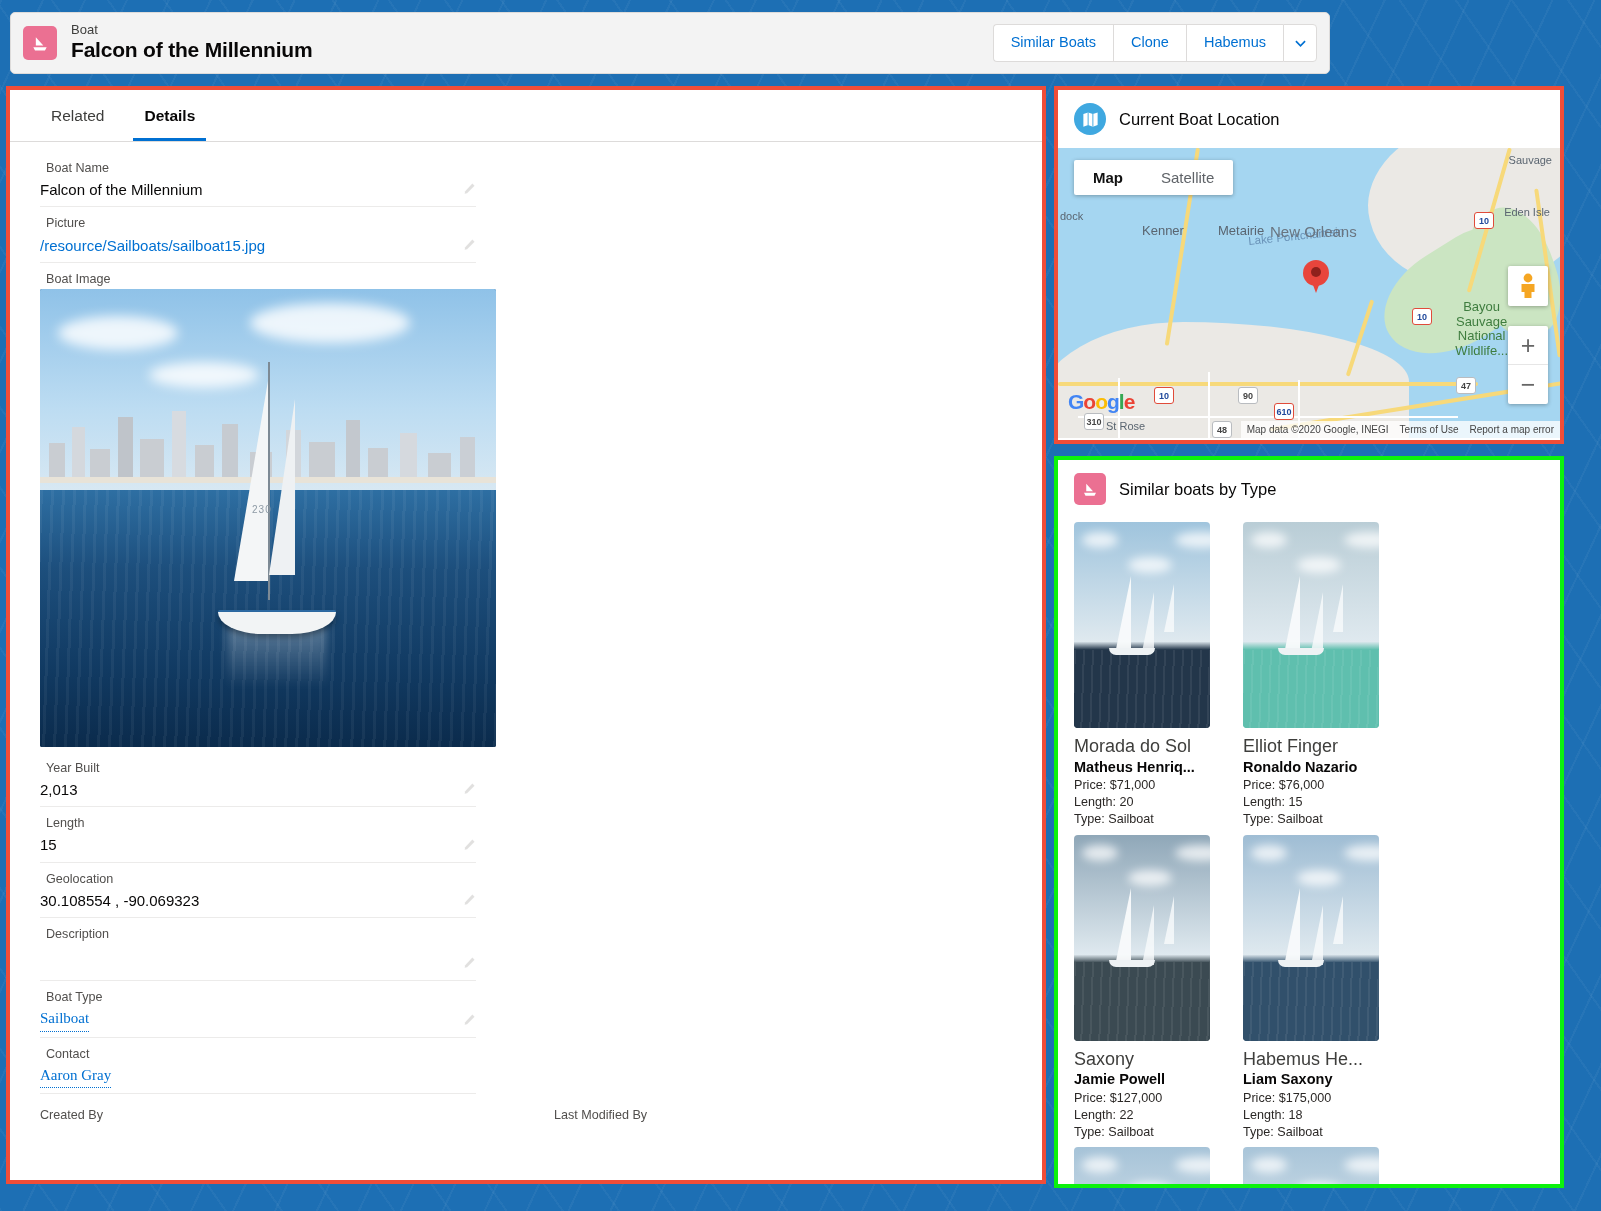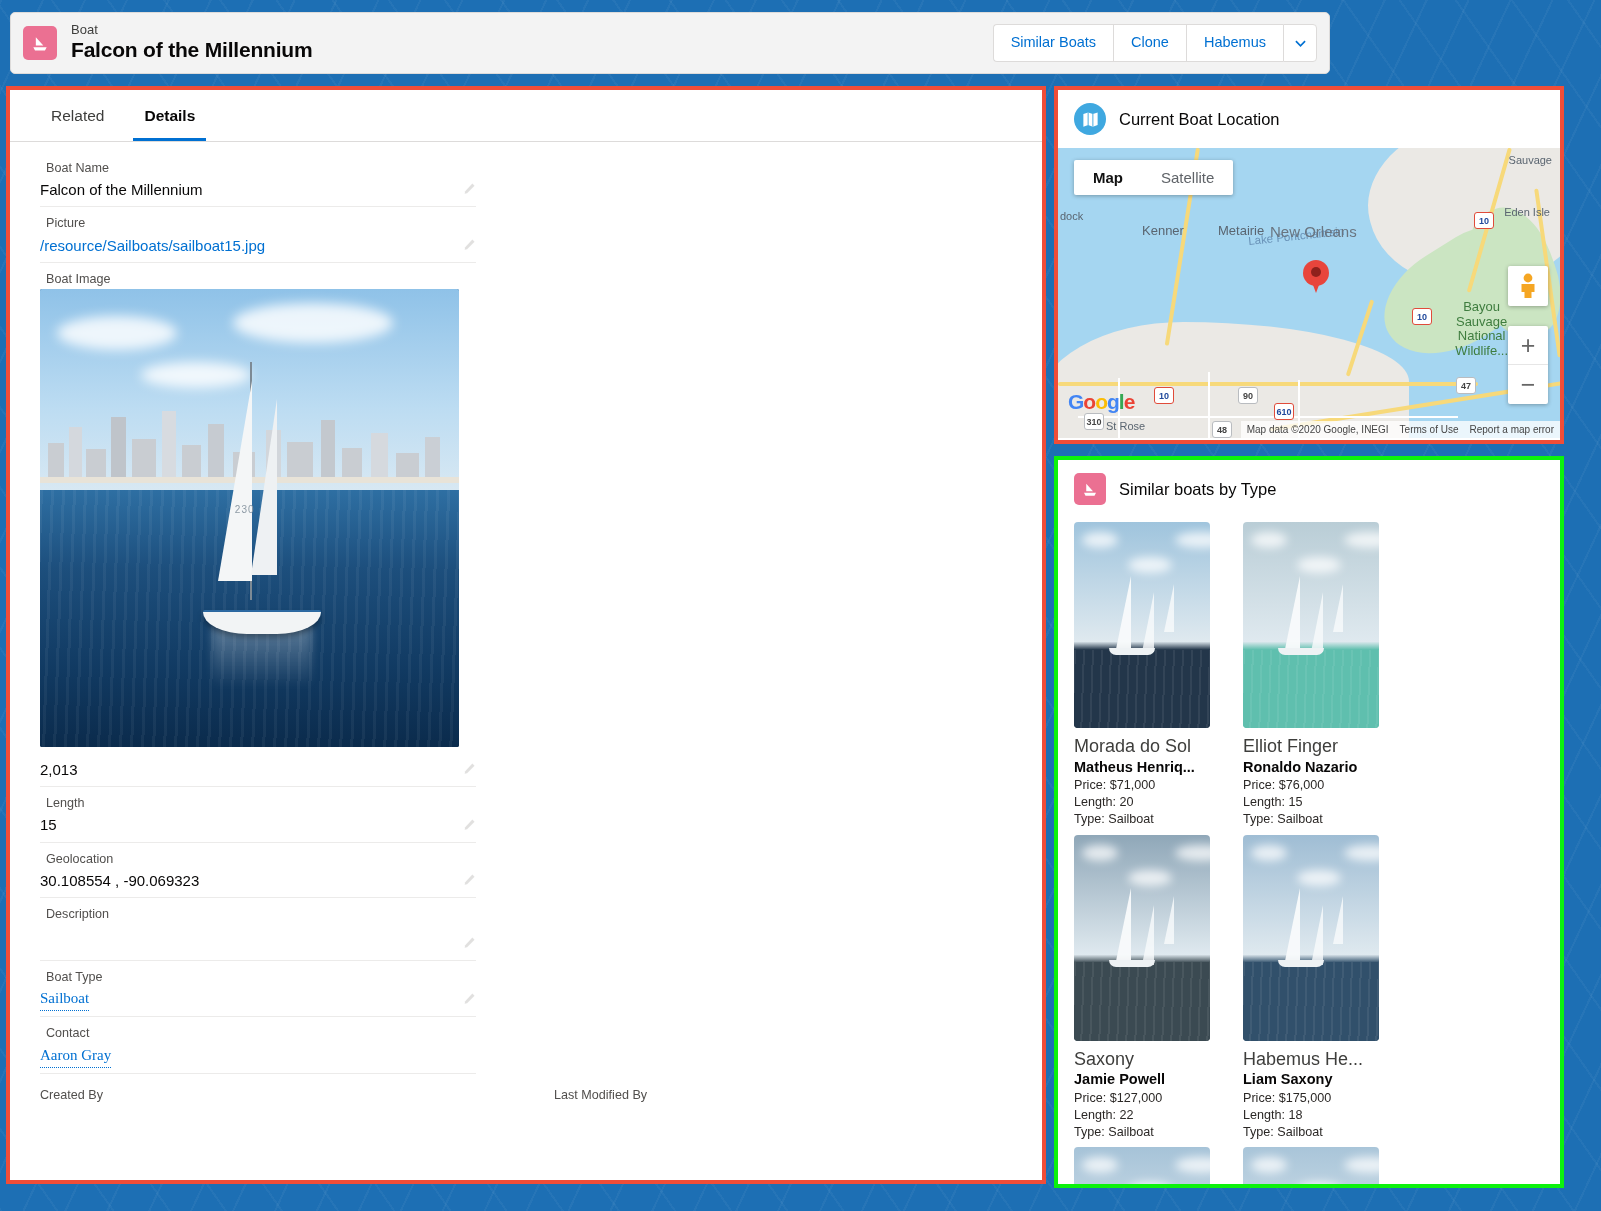--- a/index.html
+++ b/index.html
@@ -69,21 +69,21 @@
   .f-value { font-size: 15px; color: #080707; line-height: 1.55; min-height: 22px; }
   .f-value.link { color: #0070d2; }
   .f-value.link-dot { color: #0070d2; text-decoration: none; border-bottom: 1px dotted #0070d2; display: inline-block; font-family: Liberation Serif, serif; }
   .pencil { position: absolute; right: 0; bottom: 7px; opacity: .42; }
   .info-dot {
     width: 13px; height: 13px; border-radius: 50%; background: #b0adab; color: #fff;
     font-size: 9.5px; font-weight: bold; display: inline-flex; align-items: center;
     justify-content: center; font-family: "Liberation Serif", serif;
   }
   .boat-img {
-    width: 419px; height: 458px; border-radius: 2px; display: block;
+    width: 456px; height: 458px; border-radius: 2px; display: block;
     background:
       linear-gradient(180deg,#2a5f8f 0%, #14406b 40%, #0d2f52 100%);
     position: relative; overflow: hidden;
   }
 
   
   .sky { position: absolute; left:0; top:0; width:100%; height:47%;
     background: linear-gradient(180deg,#8fc2e8 0%, #bcdcf2 55%, #dceaf3 100%); }
   .cloud { position: absolute; background: rgba(255,255,255,.82); border-radius: 50%; filter: blur(6px); }
   .sky-line { position:absolute; left:0; width:100%; height:6px; background:#e8e3d8; top:41%; }
@@ -244,20 +244,21 @@
             <div class="sail-a"></div>
             <div class="sail-b"></div>
             <div class="sailno">230</div>
             <div class="refl"></div>
             <div class="hull-stripe"></div>
             <div class="hull"></div>
           </div>
         </div>
 
         <div class="field">
+          <div class="f-label">Year Built</div>
           <div class="f-value">2,013</div>
           <span class="pencil">
             <svg width="13" height="13" viewBox="0 0 16 16">
                 <path d="M11.5 1.8l2.7 2.7L5 13.7 2 14.4l.7-3L11.5 1.8z" fill="#b9b7b5"></path>
               </svg>
           </span>
         </div>
 
 
         <div class="field">

